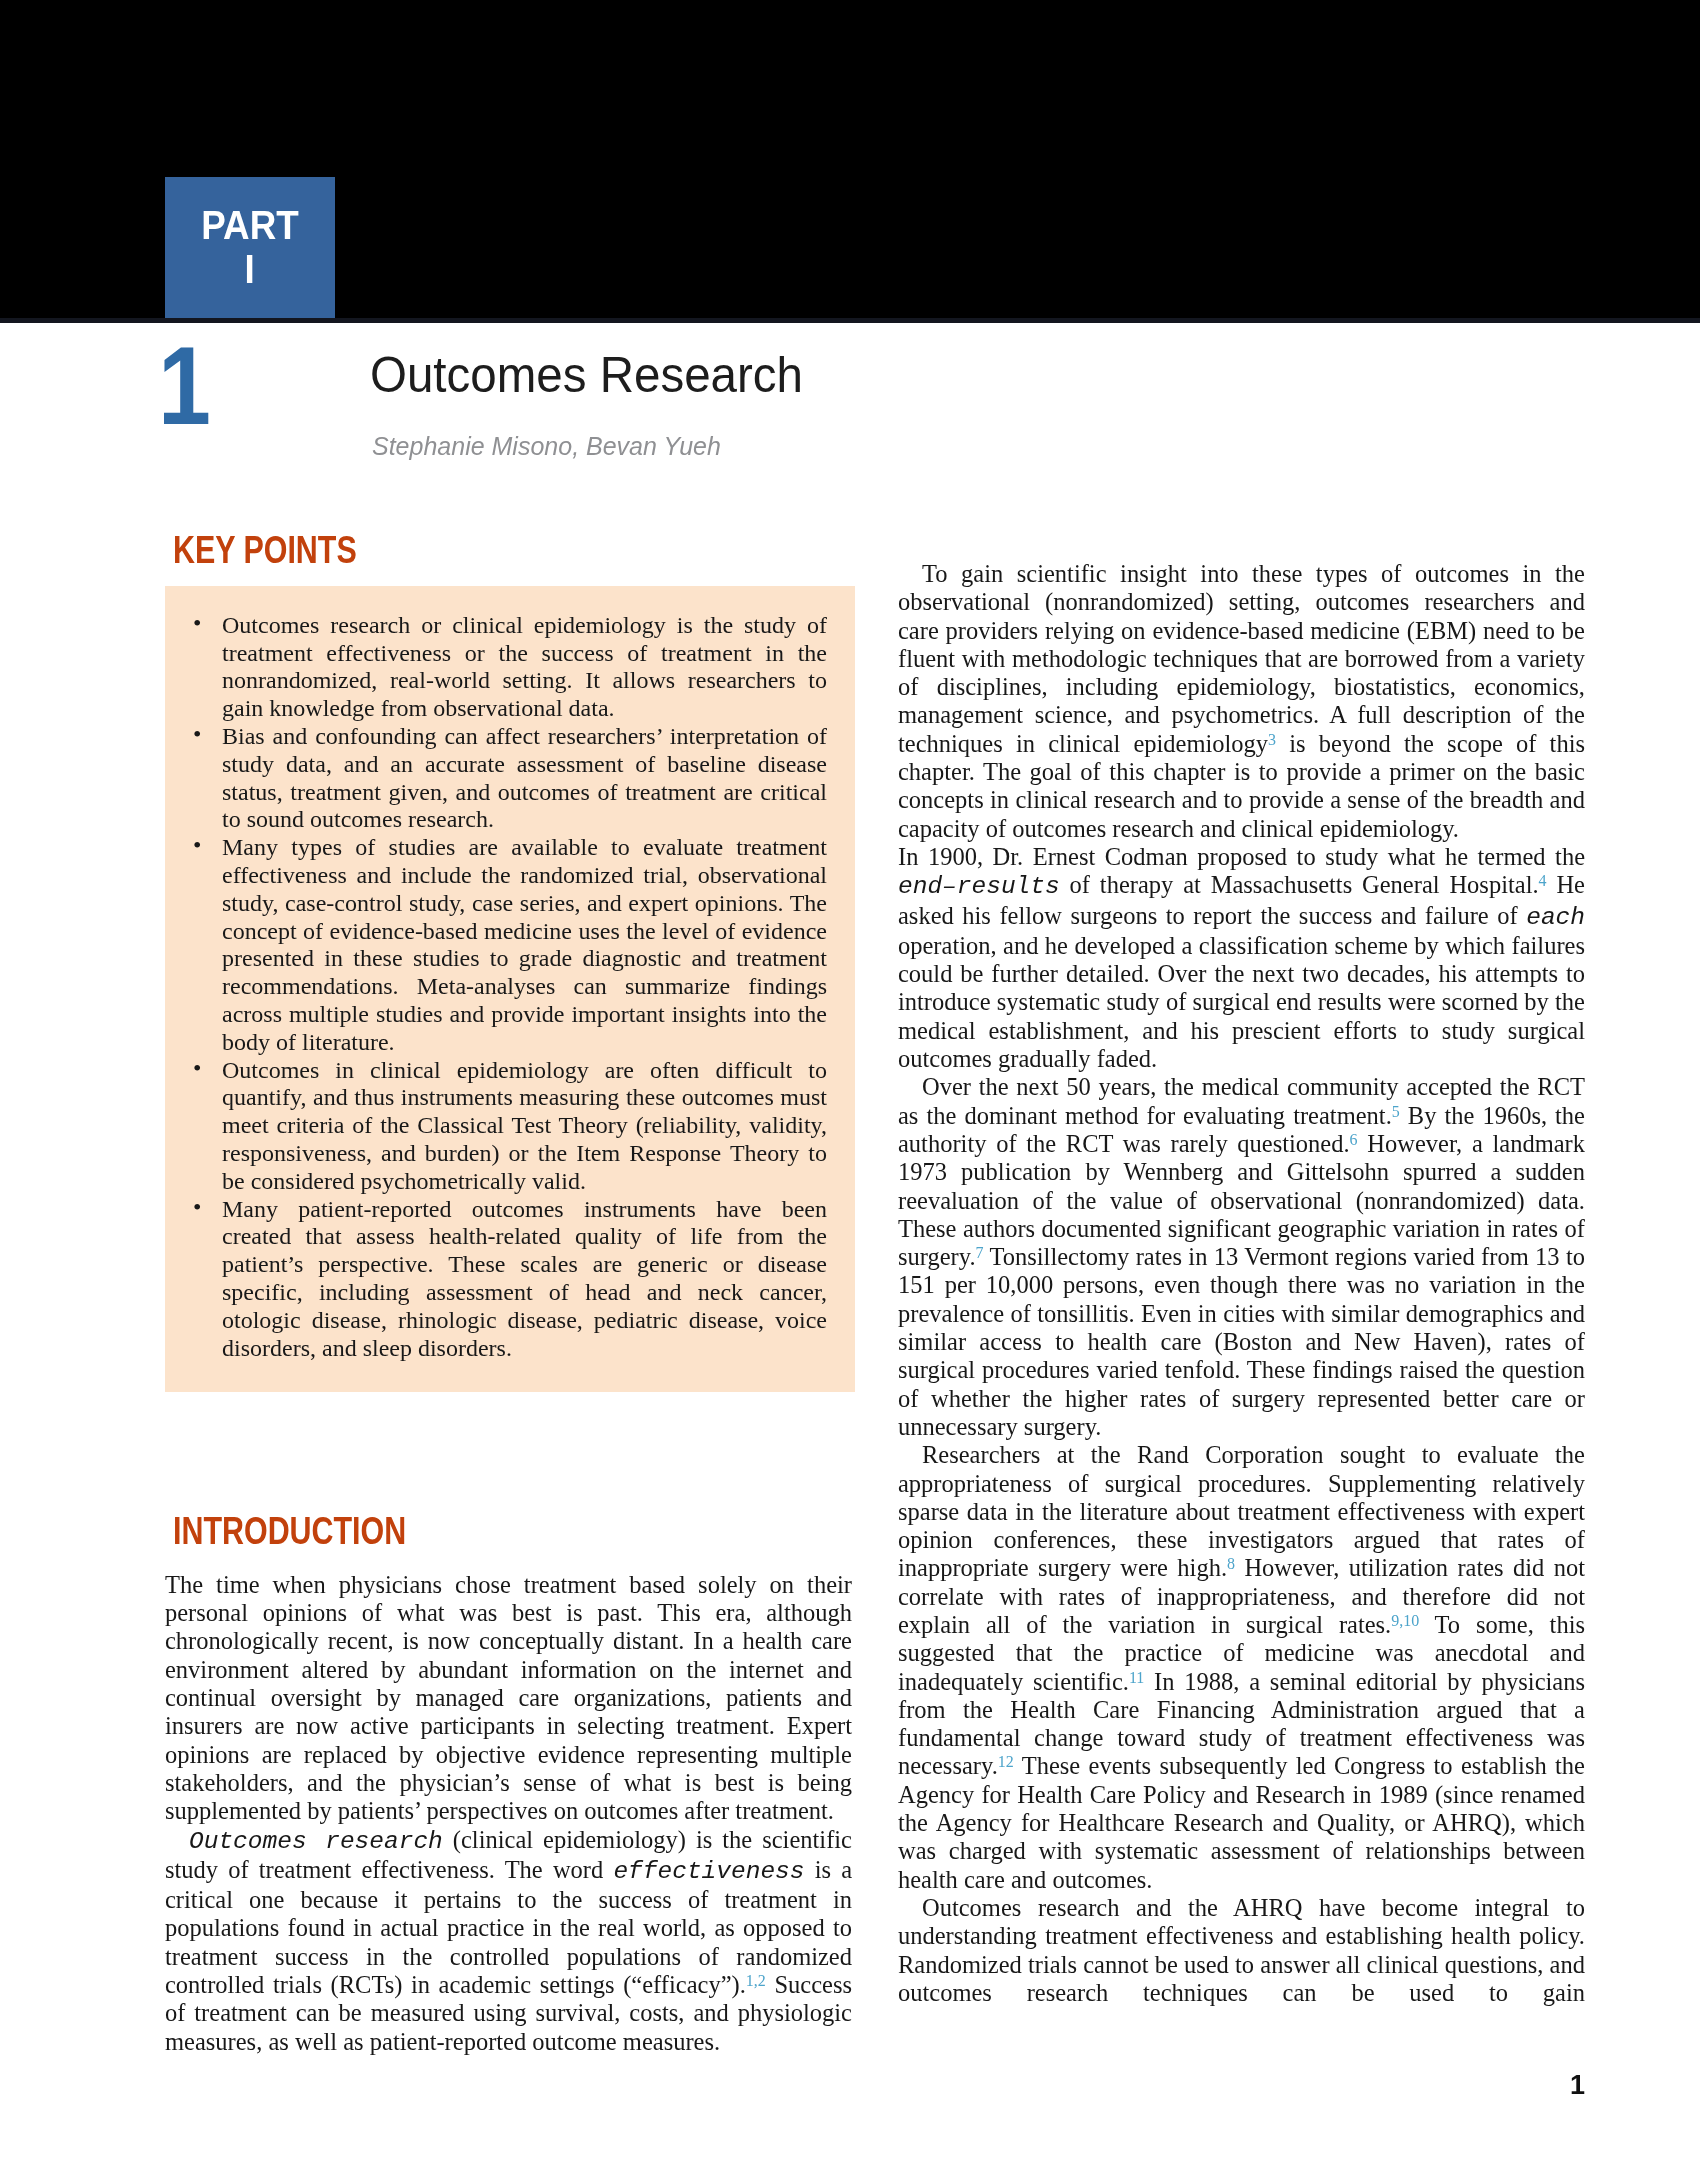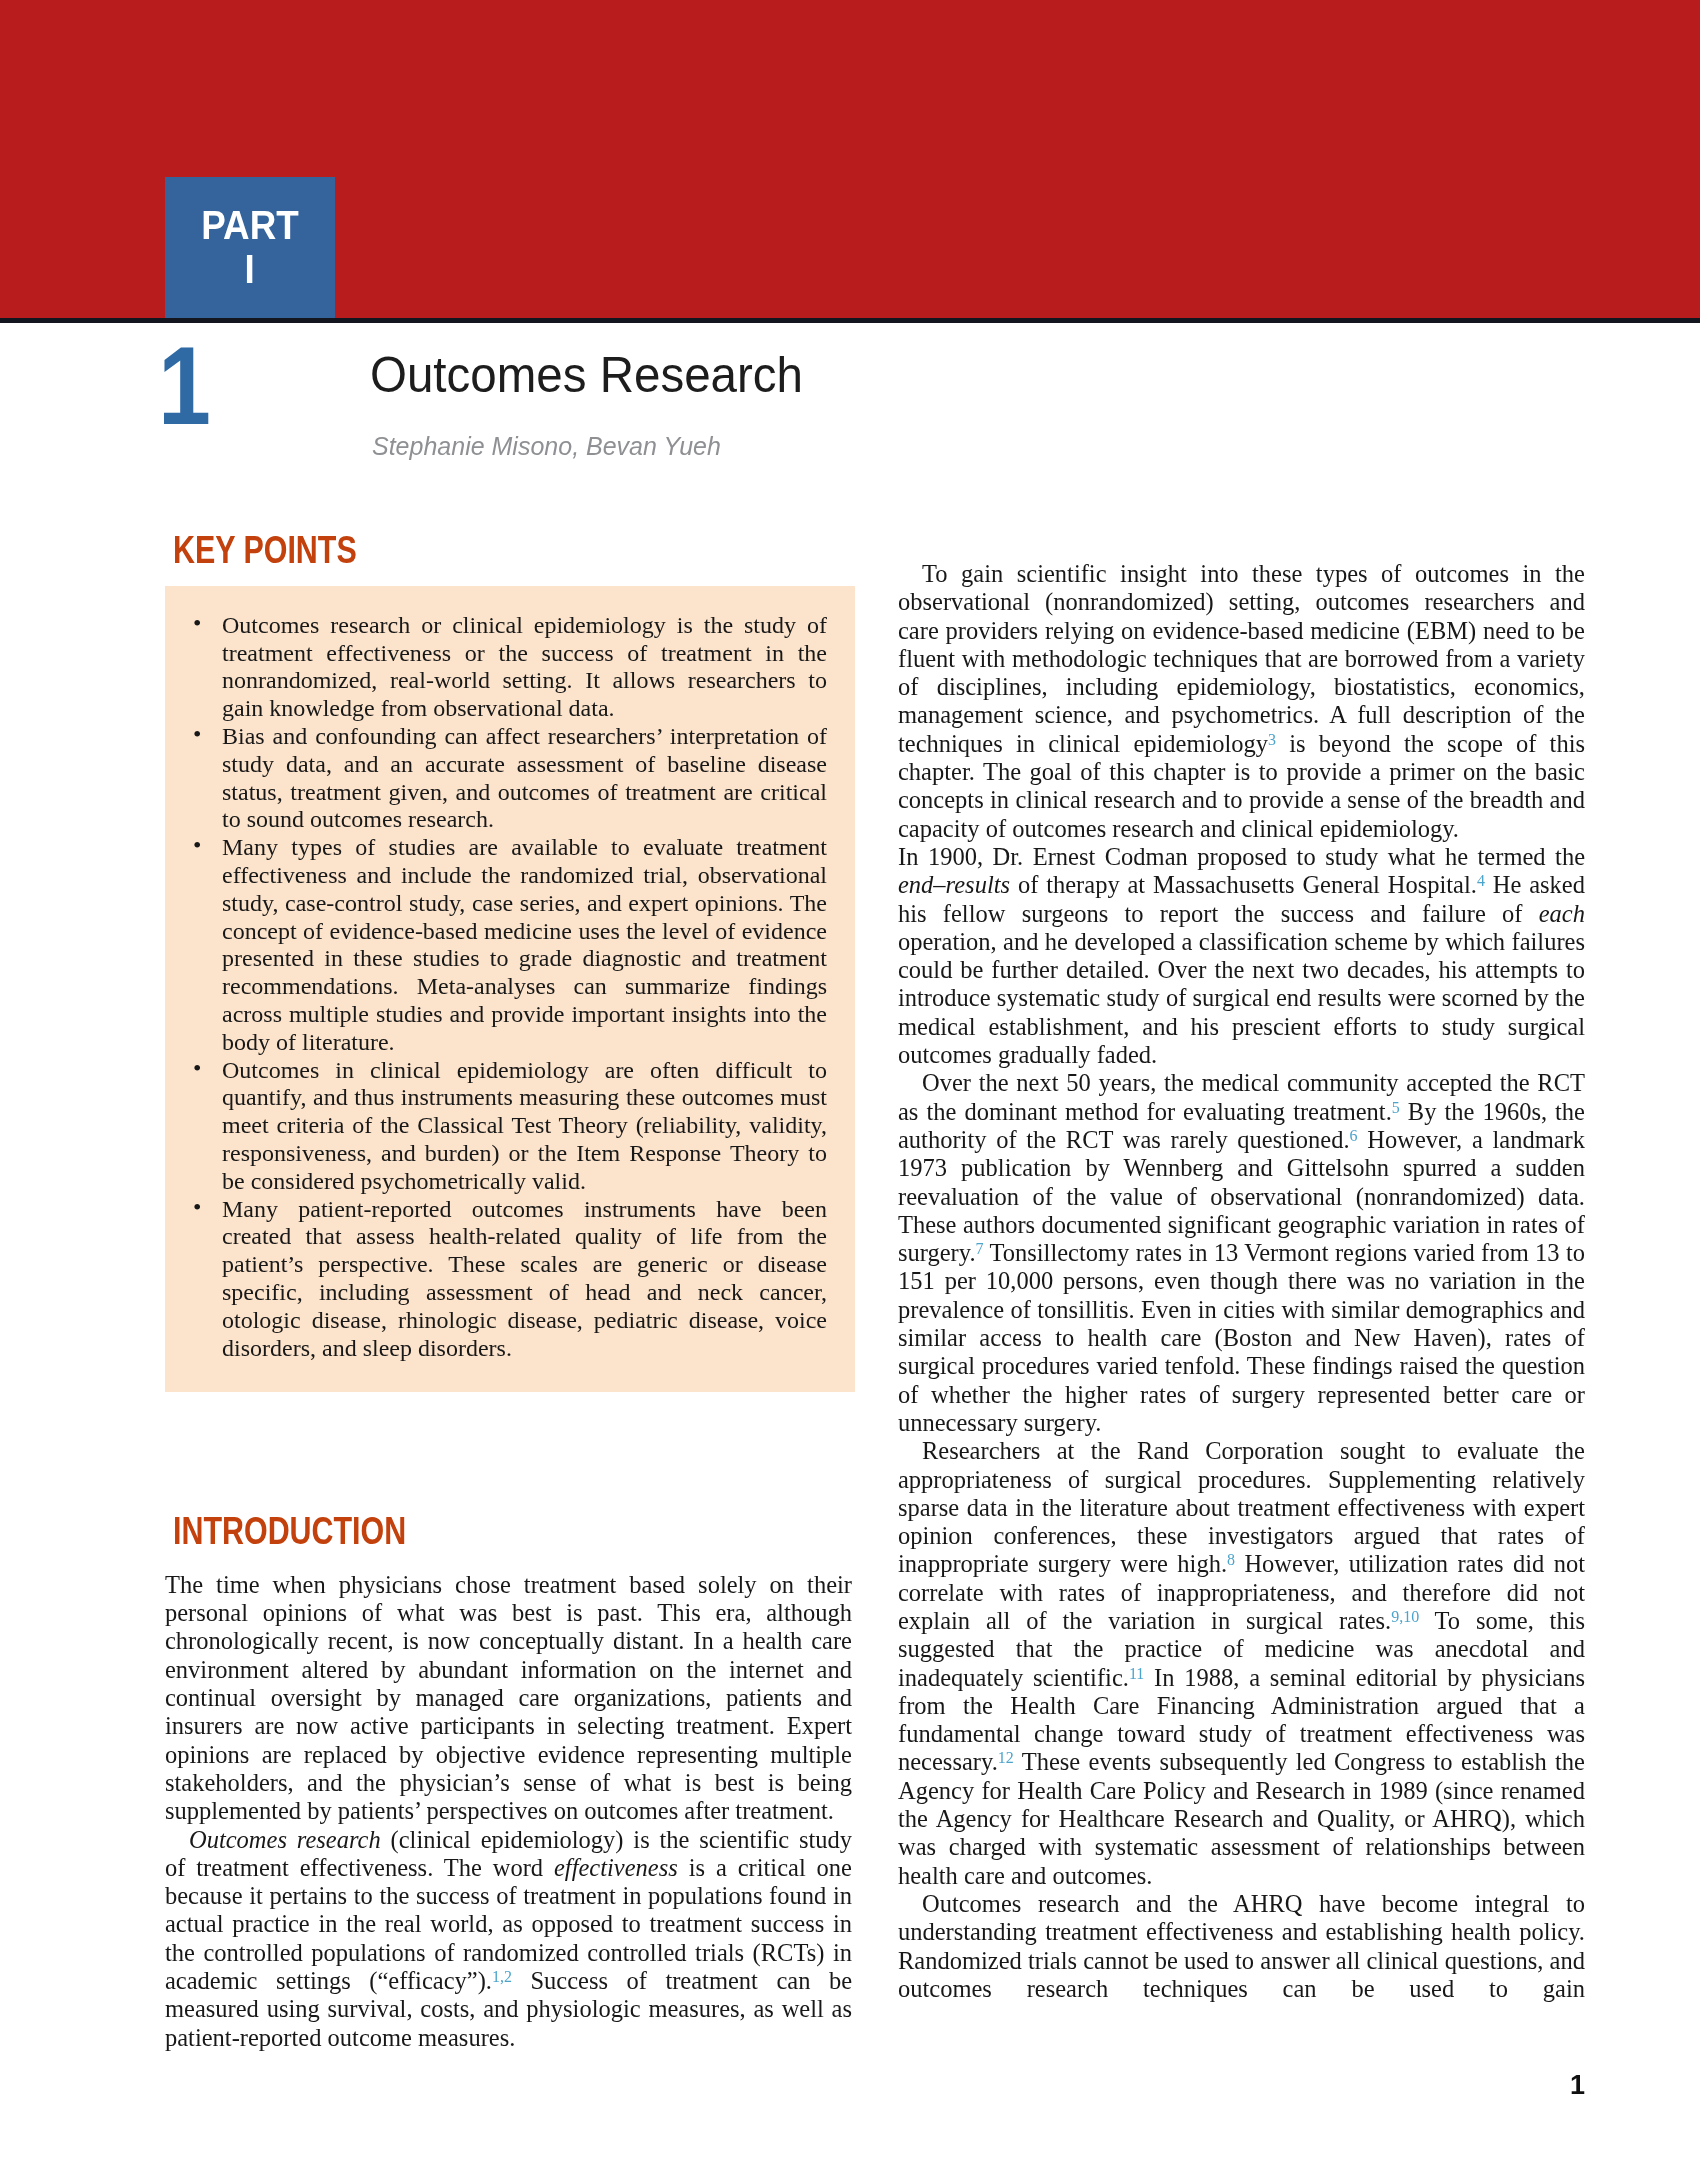--- a/index.html
+++ b/index.html
@@ -1,20 +1,20 @@
 <!DOCTYPE html>
 <html><head>
 <meta charset="utf-8">
 <style>
   html,body{margin:0;padding:0;background:#ffffff;}
   .page{position:relative;width:1700px;height:2175px;background:#ffffff;overflow:hidden;
         font-family:"Liberation Serif",serif;}
 
   
-  .banner{position:absolute;left:0;top:0;width:1700px;height:318px;background:#b91c1c;}
+  .banner{position:absolute;left:0;top:0;width:1700px;height:318px;background:#000000;}
   .banner-rule{position:absolute;left:0;top:318px;width:1700px;height:5px;background:#13161f;}
   .part-box{position:absolute;left:165px;top:177px;width:170px;height:141px;background:#35639c;
             display:flex;flex-direction:column;align-items:center;justify-content:center;color:#ffffff;}
   .part-word{font:700 40px/1.05 "Liberation Sans",sans-serif;display:inline-block;transform:scaleX(.92);}
   .part-num{font:700 40px/1.15 "Liberation Sans",sans-serif;display:inline-block;transform:scaleX(.92);}
   .banner-title{position:absolute;left:367px;top:247px;margin:0;color:#ffffff;
                 font:700 45px/1 "Liberation Sans",sans-serif;white-space:nowrap;}
   .sqz93{display:inline-block;transform:scaleX(.93);transform-origin:0 50%;white-space:nowrap;}
 
   
@@ -46,21 +46,21 @@
 
   
   .kp-box{background:#fce3cb;margin-top:14px;padding:26px 28px 30px 0;}
   .kp-box ul{list-style:none;margin:0;padding:0;}
   .kp-box li{position:relative;padding-left:57px;color:#181818;text-align:justify;
              font:400 24px/27.8px "Liberation Serif",serif;}
   .dot{position:absolute;left:28px;top:-2px;font-size:24px;}
 
   
   sup.ref{color:#4da4cb;font-size:16px;line-height:0;vertical-align:7px;font-style:normal;}
-  em{font-style:italic;}
+  em{font-style:italic;font-family:Liberation Mono, monospace;}
 
   .page-num{position:absolute;left:1398px;top:2072px;width:187px;text-align:right;color:#101010;
             font:700 27px/1 "Liberation Sans",sans-serif;}
 </style>
 </head>
 <body>
 
 <div class="page">
 
   <header class="banner">

